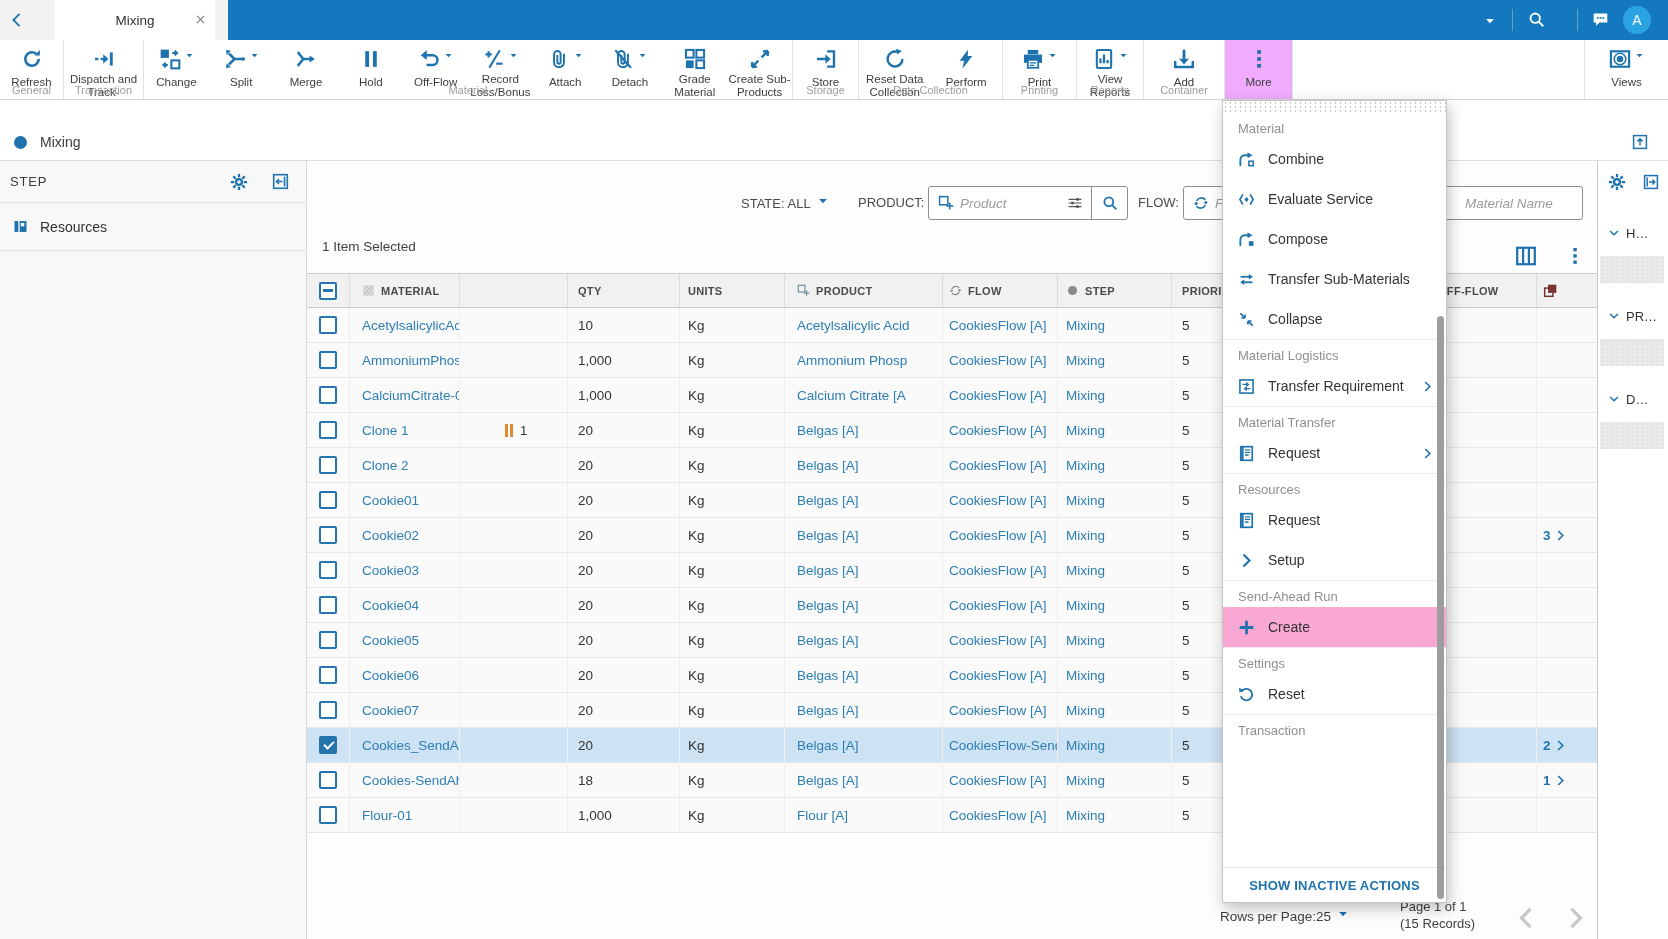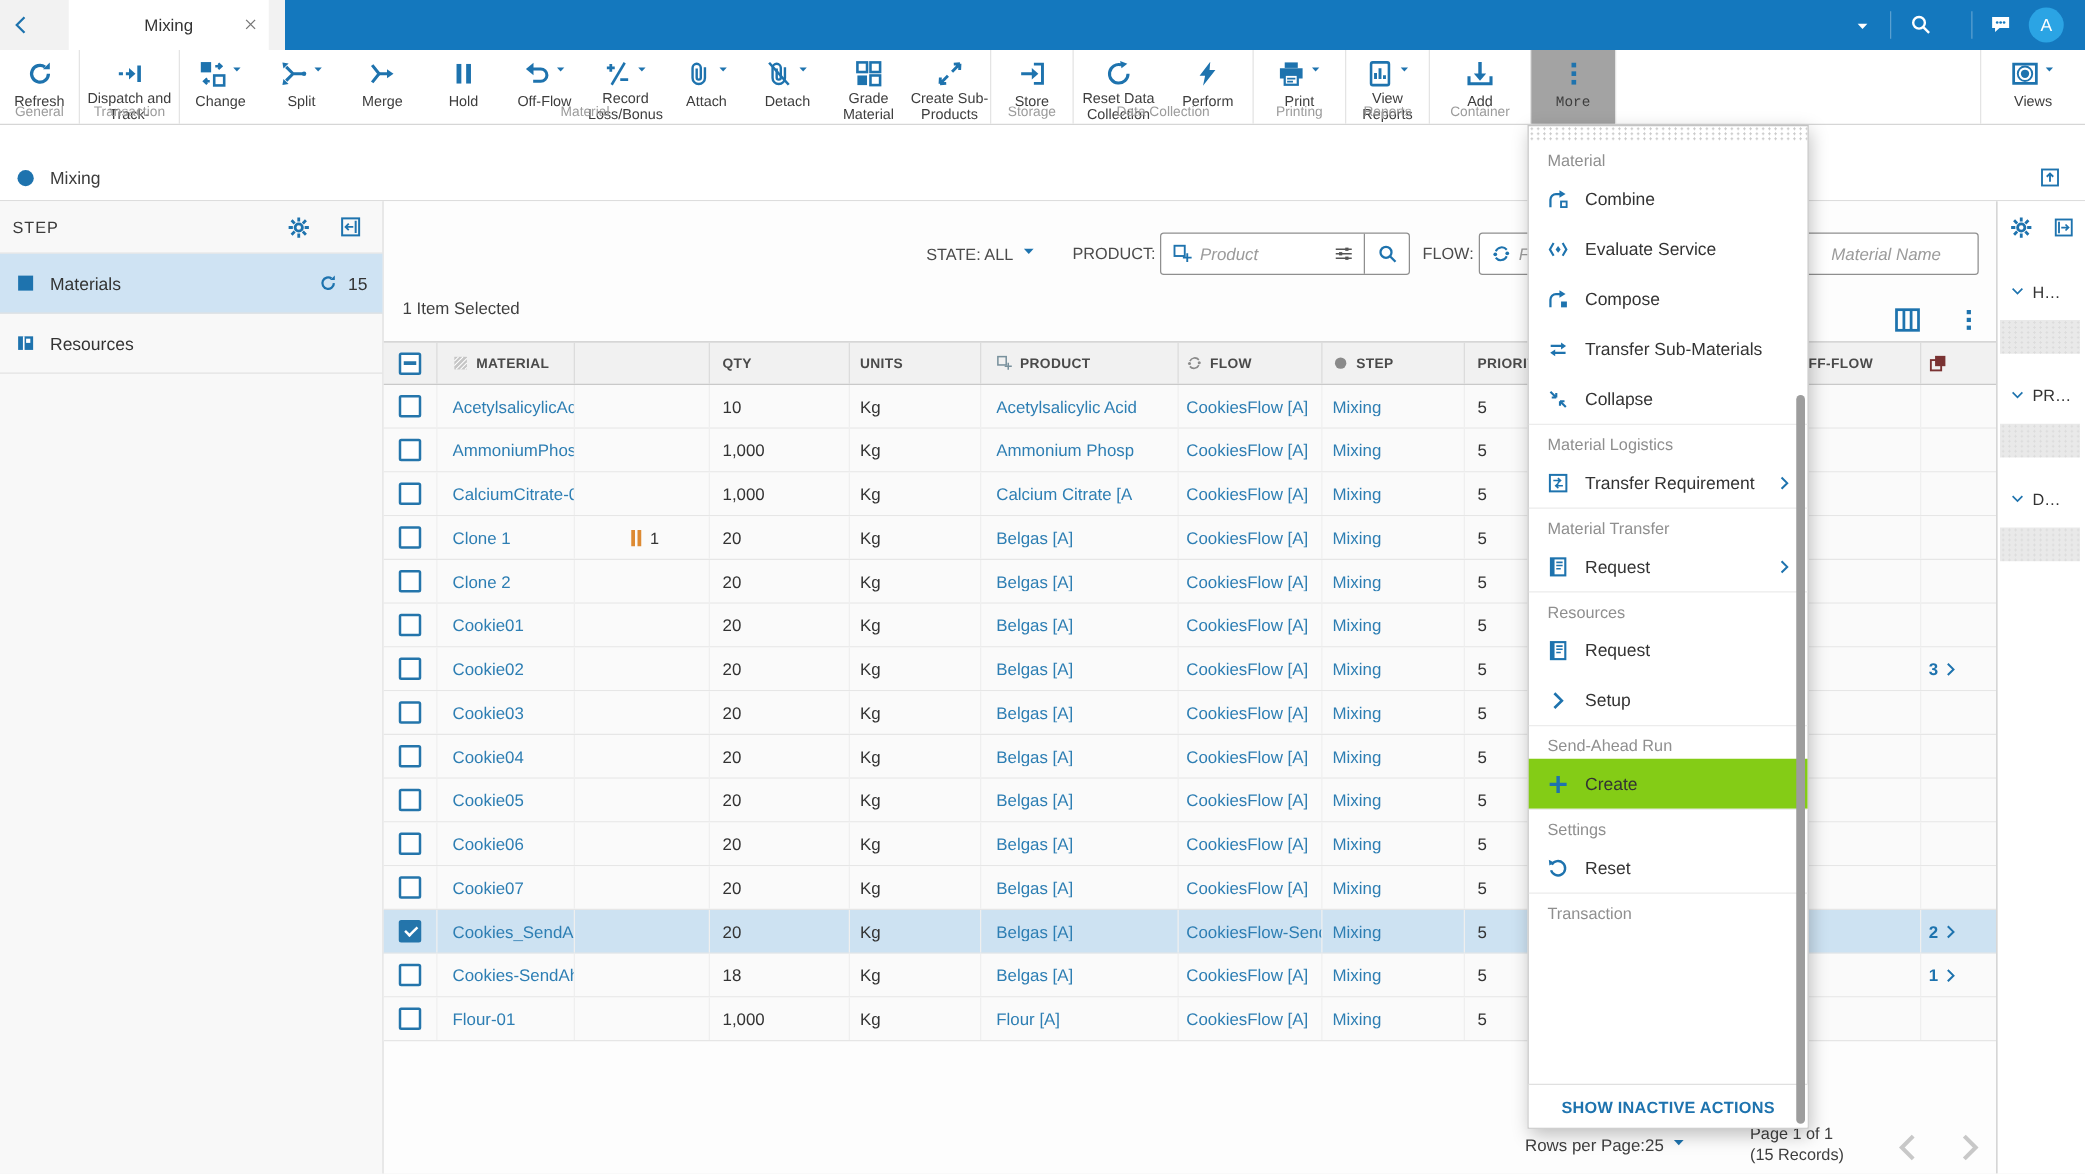--- a/index.html
+++ b/index.html
@@ -21,21 +21,21 @@
   .tab-close { position:absolute; right:8px; top:13px; color:#777; }
   .tb-ic { position:absolute; top:11px; color:#fff; cursor:pointer; }
   .tb-div { position:absolute; top:9px; width:1px; height:22px; background:rgba(255,255,255,.3); }
   .avatar { position:absolute; left:1623px; top:6px; width:28px; height:28px; border-radius:50%; background:#2ba4e4; color:#fff; font-size:14px; display:flex; align-items:center; justify-content:center; }
 
   
   .ribbon { position:absolute; left:0; top:40px; width:1668px; height:60px; background:#fff; border-bottom:1px solid #d6d6d6; display:flex; }
   .rgroup { position:relative; border-right:1px solid #e4e4e4; height:100%; }
   .rbtns { display:flex; height:100%; }
   .rbtn { flex:1; display:flex; flex-direction:column; align-items:center; padding-top:8px; cursor:pointer; }
-  .rbtn.active { background:#a3a3a3;font-family:Liberation Mono, monospace; }
+  .rbtn.active { background:#f0abfc; }
   .icrow { height:26px; display:flex; align-items:flex-start; gap:4px; color:#1e73ae; }
   .rcaret { margin-top:3px; color:#1e73ae; }
   .rbtn .lbl { margin-top:2px; font-size:11.5px; line-height:1.15; color:#3d3d3d; text-align:center; max-width:72px; }
   .glabel { position:absolute; bottom:3px; left:0; right:0; text-align:center; font-size:11px; color:#9c9c9c; }
   .g0{width:64px}.g1{width:80px}.g2{width:649px}.g3{width:66px}.g4{width:144px}
   .g5{width:74px}.g6{width:67px}.g7{width:81px}.g8{width:68px}
   .gviews { margin-left:auto; width:84px; border-left:1px solid #e4e4e4; border-right:none; }
 
   
   .titlebar { position:absolute; left:0; top:125px; width:1668px; height:36px; background:#fff; border-bottom:1px solid #ddd; }
@@ -115,21 +115,21 @@
   .rp-bar { margin:13px 4px 0 2px; height:27px; background:#e9e9e9;
             background-image:radial-gradient(#dcdcdc 1px, transparent 1.2px); background-size:5px 4px; }
 
   
   .menu { position:absolute; left:1222px; top:100px; width:225px; height:803px; background:#fff; border:1px solid #c4c4c4; box-shadow:2px 5px 14px rgba(0,0,0,.25); z-index:60; }
   .menu-hatch { height:12px; background-image:radial-gradient(#c9c9c9 1px, transparent 1.2px); background-size:5px 4px; }
   .menu-section { border-top:1px solid #ececec; }
   .menu-section.first { border-top:none; }
   .menu-header { height:26px; padding:8px 0 0 15px; font-size:13px; color:#8f8f8f; }
   .menu-item { height:40px; display:flex; align-items:center; padding-left:15px; cursor:pointer; }
-  .menu-item.active { background:#84cc16; }
+  .menu-item.active { background:#f9a8d4; }
   .menu-item .ic { color:#1e73ae; flex:none; }
   .mi-label { margin-left:13px; font-size:14px; color:#333; }
   .mi-sub { margin-left:auto; margin-right:12px; color:#1e73ae; }
   .menu-footer { position:absolute; left:0; bottom:0; width:100%; height:35px; border-top:1px solid #e0e0e0; display:flex; align-items:center; justify-content:center; font-size:13px; font-weight:600; color:#1e73ae; letter-spacing:.2px; cursor:pointer; background:#fff; }
   .menu-scroll { position:absolute; right:2px; top:215px; width:7px; height:583px; background:#9d9d9d; border-radius:4px; cursor:pointer; }
 </style>
 </head>
 <body>
 
 <div class="screen">
@@ -533,37 +533,20 @@
         </span>
       <span class="side-coll ic i17">
           <svg viewBox="0 0 16 16" aria-hidden="true">
             <rect x="1.6" y="1.6" width="12.8" height="12.8" fill="none" stroke="currentColor" stroke-width="1.5"></rect>
             <path d="M10 8H4.6M6.6 5.6L4.2 8l2.4 2.4" fill="none" stroke="currentColor" stroke-width="1.4"></path>
             <path d="M11.8 3.4v9.2" stroke="currentColor" stroke-width="1.5" fill="none"></path>
           </svg>
         </span>
     </div>
     <div>
-      <div class="side-item selected">
-        <span class="ic i15 blue">
-            <svg viewBox="0 0 16 16" aria-hidden="true">
-              <rect x="1.6" y="1.6" width="12.8" height="12.8" fill="currentColor"></rect>
-            </svg>
-          </span>
-        <span class="side-label">Materials</span>
-        <span class="side-right">
-          <span class="ic i15">
-              <svg viewBox="0 0 16 16" aria-hidden="true">
-                <path d="M12.9 8a4.9 4.9 0 1 1-2-3.95" fill="none" stroke="currentColor" stroke-width="1.9"></path>
-                <path d="M13.7 1.4v4H9.7z" fill="currentColor"></path>
-              </svg>
-            </span>
-          <span class="side-count">15</span>
-        </span>
-      </div>
 
       <div class="side-item">
         <span class="ic i15 blue">
             <svg viewBox="0 0 16 16" aria-hidden="true">
               <rect x="1.6" y="2.2" width="12.8" height="11.6" fill="currentColor"></rect>
               <path d="M6.4 2.2v11.6" stroke="#fff" stroke-width="1.4"></path>
               <rect x="8.4" y="4.2" width="3.6" height="3.6" fill="#fff"></rect>
             </svg>
           </span>
         <span class="side-label">Resources</span>

